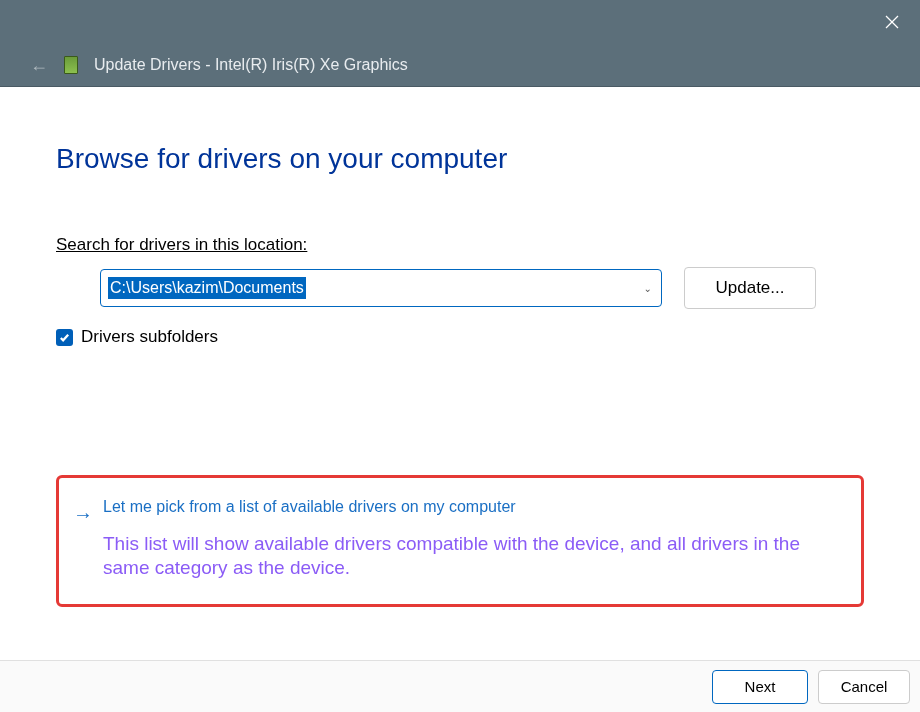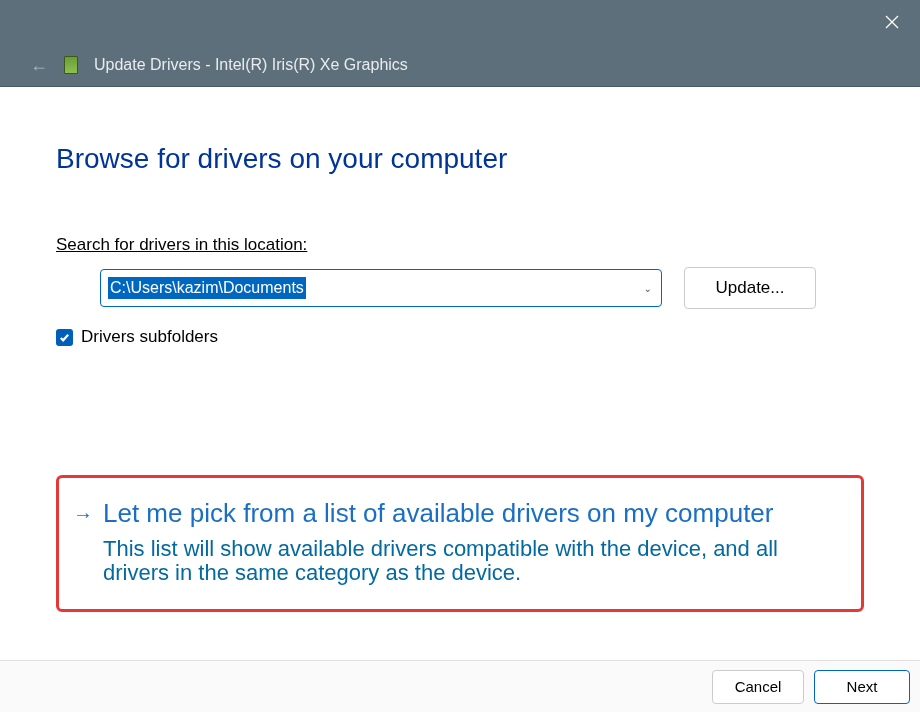--- a/index.html
+++ b/index.html
@@ -195,28 +195,28 @@
     
     .option-arrow {
       color: #1a6fc4;
       font-size: 20px;
       line-height: 28px;
       flex-shrink: 0;
     }
     
     .option-title {
       color: #1a6fc4;
-      font-size: 26px;
+      font-size: 16px;
       font-weight: 400;
-      margin-bottom: 8px;
+      margin-bottom: 16px;
     }
     
     .option-desc {
-      color: #0369a1;
-      font-size: 22px;
+      color: #8b5cf6;
+      font-size: 19px;
       line-height: 24px;
     }
     
     .footer {
       position: absolute;
       bottom: 0;
       left: 0;
       right: 0;
       height: 52px;
       background: #fafafa;
@@ -291,15 +291,15 @@
       <span class="option-arrow">→</span>
       <div>
         <div class="option-title">Let me pick from a list of available drivers on my computer</div>
         <div class="option-desc">This list will show available drivers compatible with the device, and all drivers in the same category as the device.</div>
       </div>
     </div>
   </div>
 </div>
 
 <div class="footer">
+  <button class="footer-btn primary">Next</button>
   <button class="footer-btn">Cancel</button>
-  <button class="footer-btn primary">Next</button>
 </div>
 
 </body></html>

